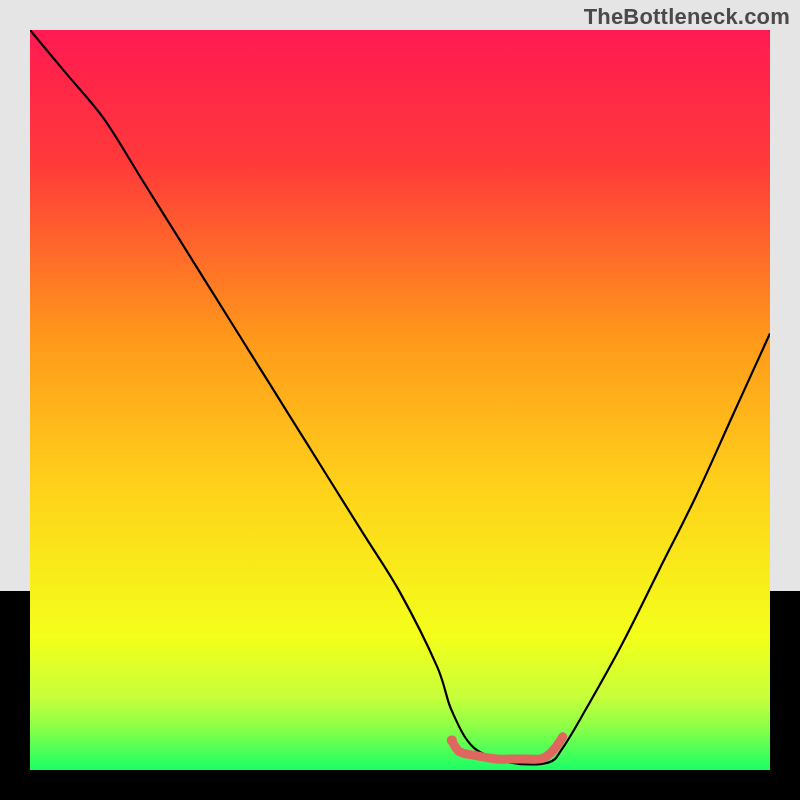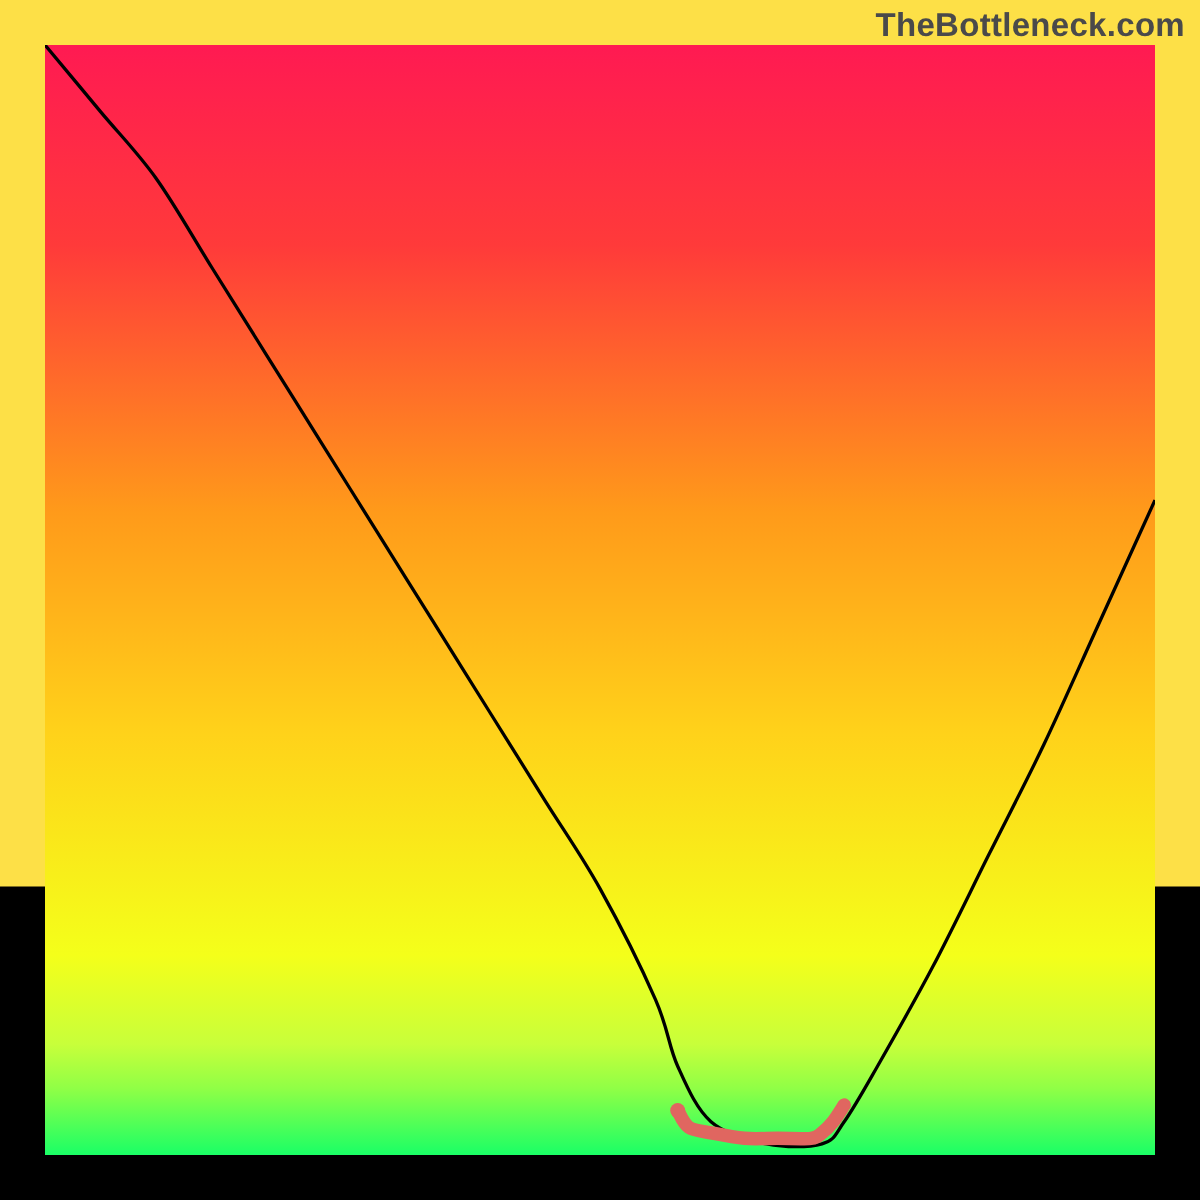--- a/index.html
+++ b/index.html
@@ -1,21 +1,21 @@
 <!DOCTYPE html>
 <html><head>
 <meta charset="utf-8">
 <style>
   * { margin: 0; padding: 0; box-sizing: border-box; }
   html, body { width: 800px; height: 800px; overflow: hidden; background: #000; }
   .frame {
     position: relative;
     width: 800px;
     height: 591px;
-    background: #fde047;
+    background: #e5e5e5;
   }
   .watermark {
     position: absolute;
     top: 4px;
     right: 10px;
     font-family: Arial, Helvetica, sans-serif;
     font-size: 22px;
     font-weight: 600;
     color: #4a4a4a;
     letter-spacing: 0.2px;

